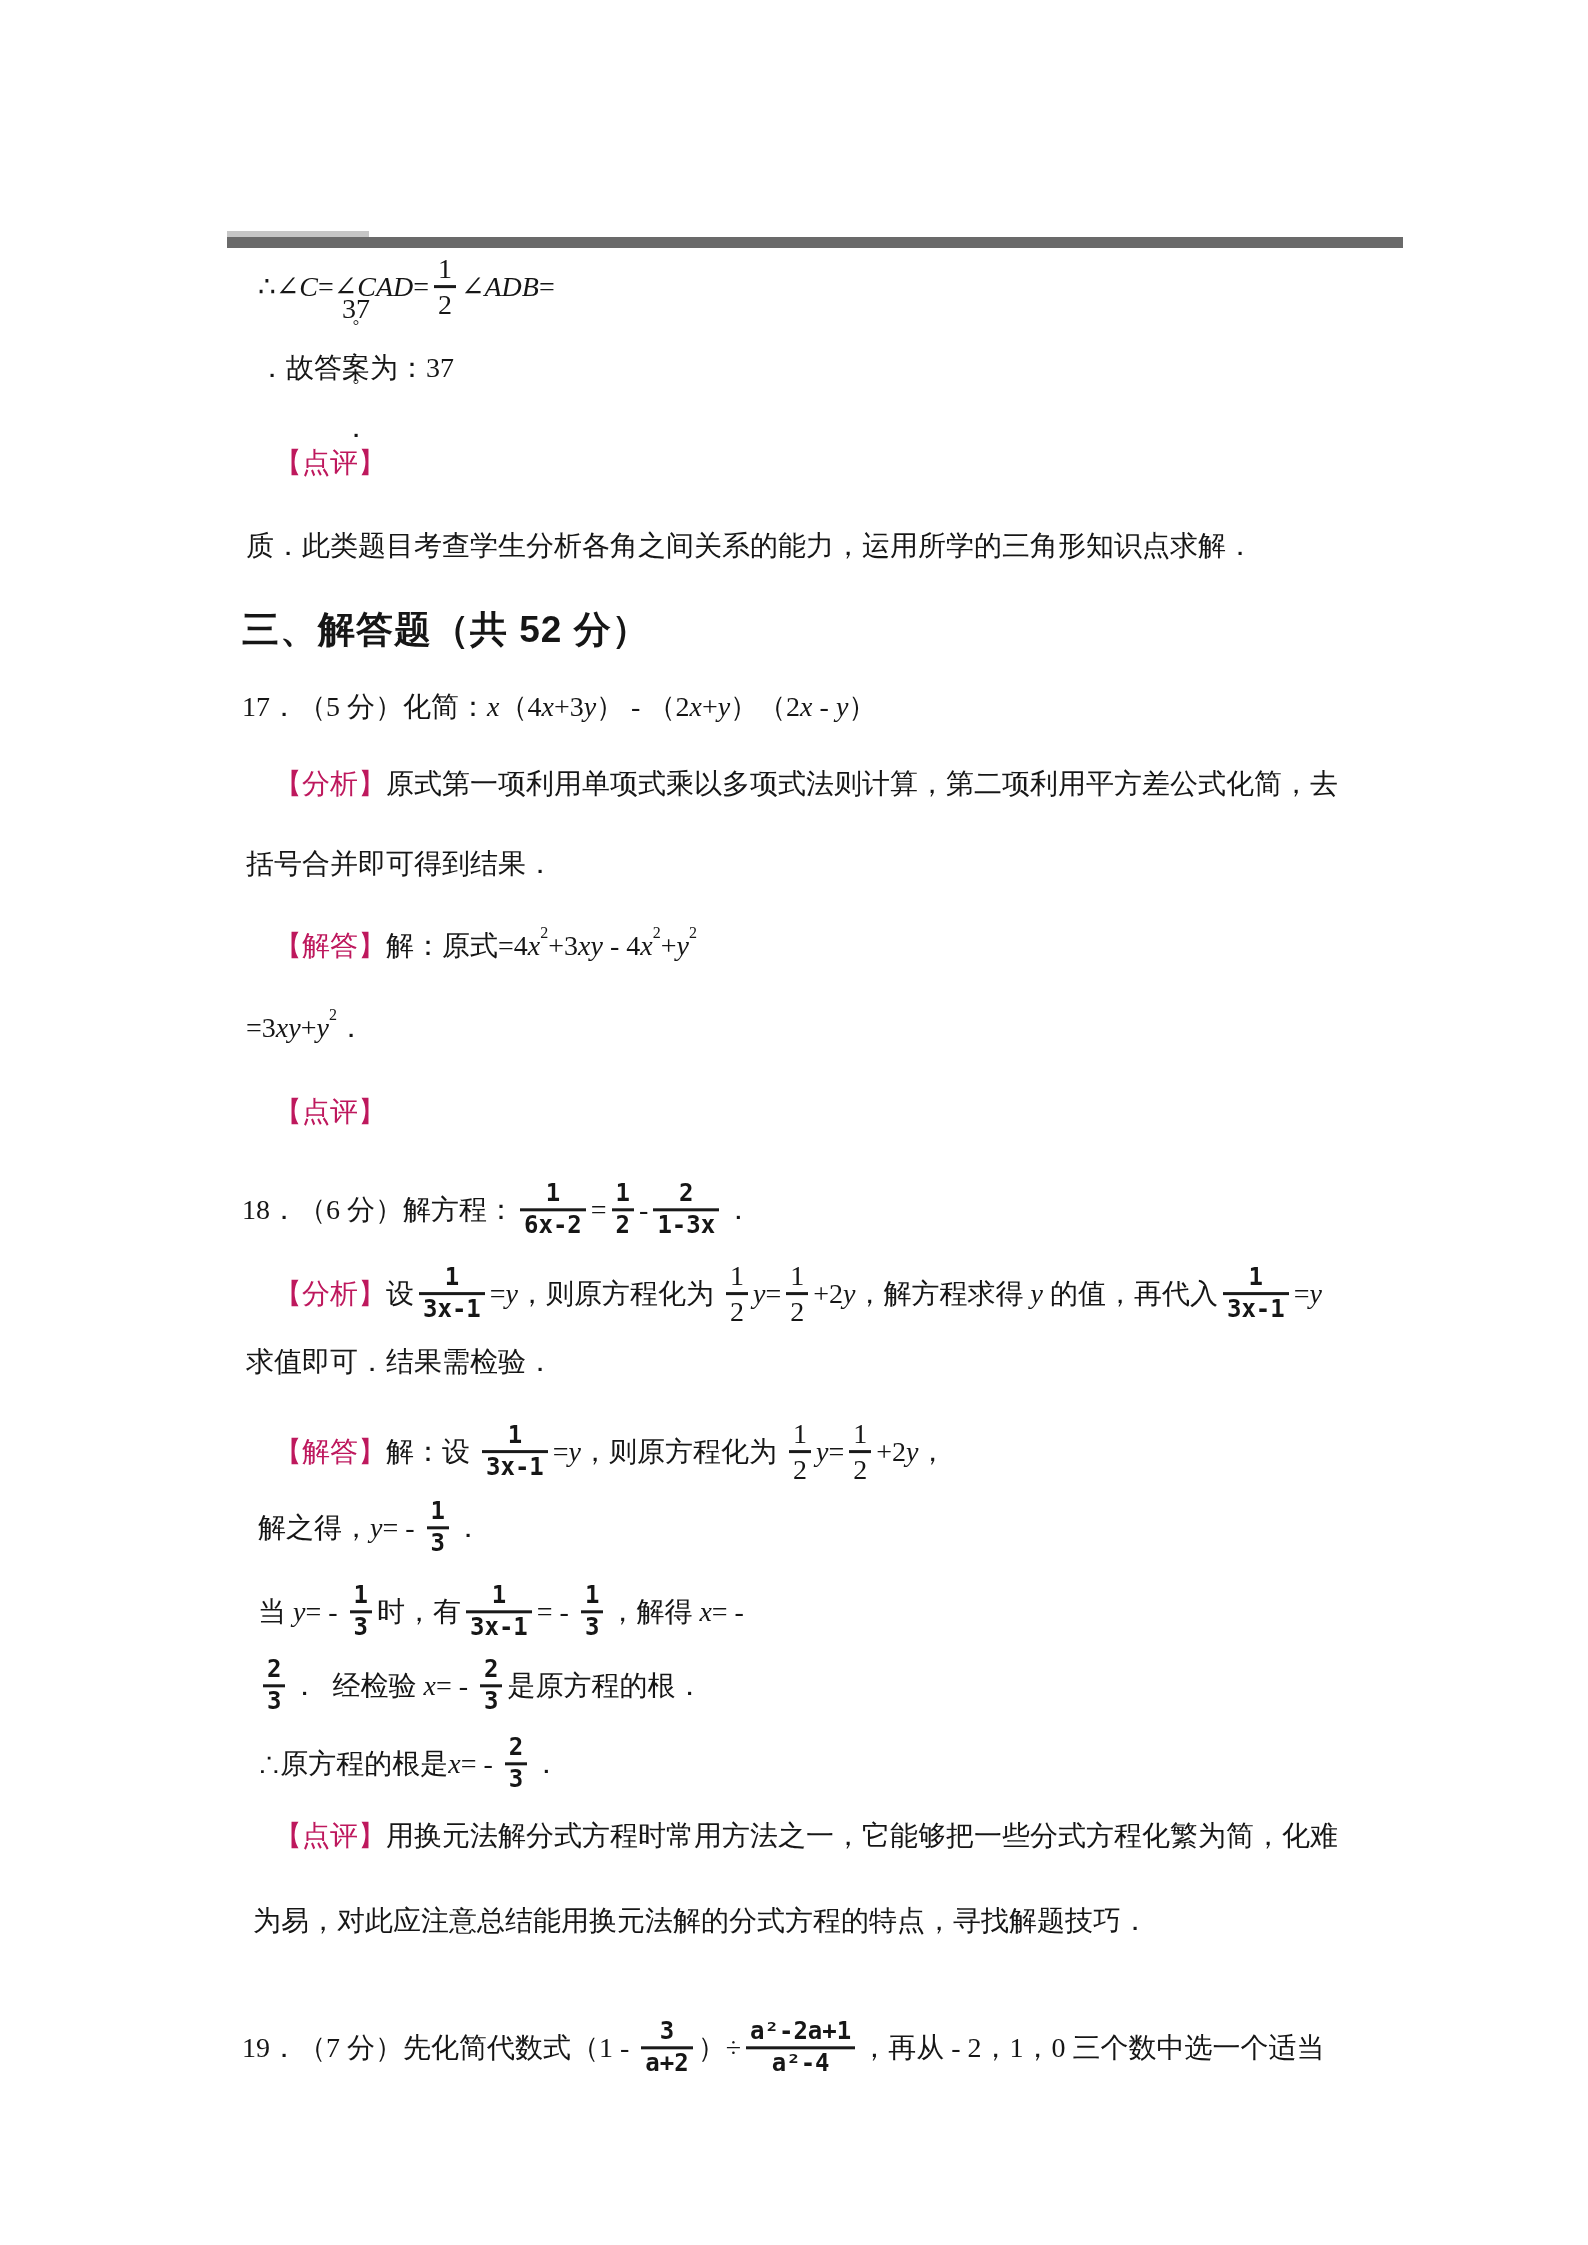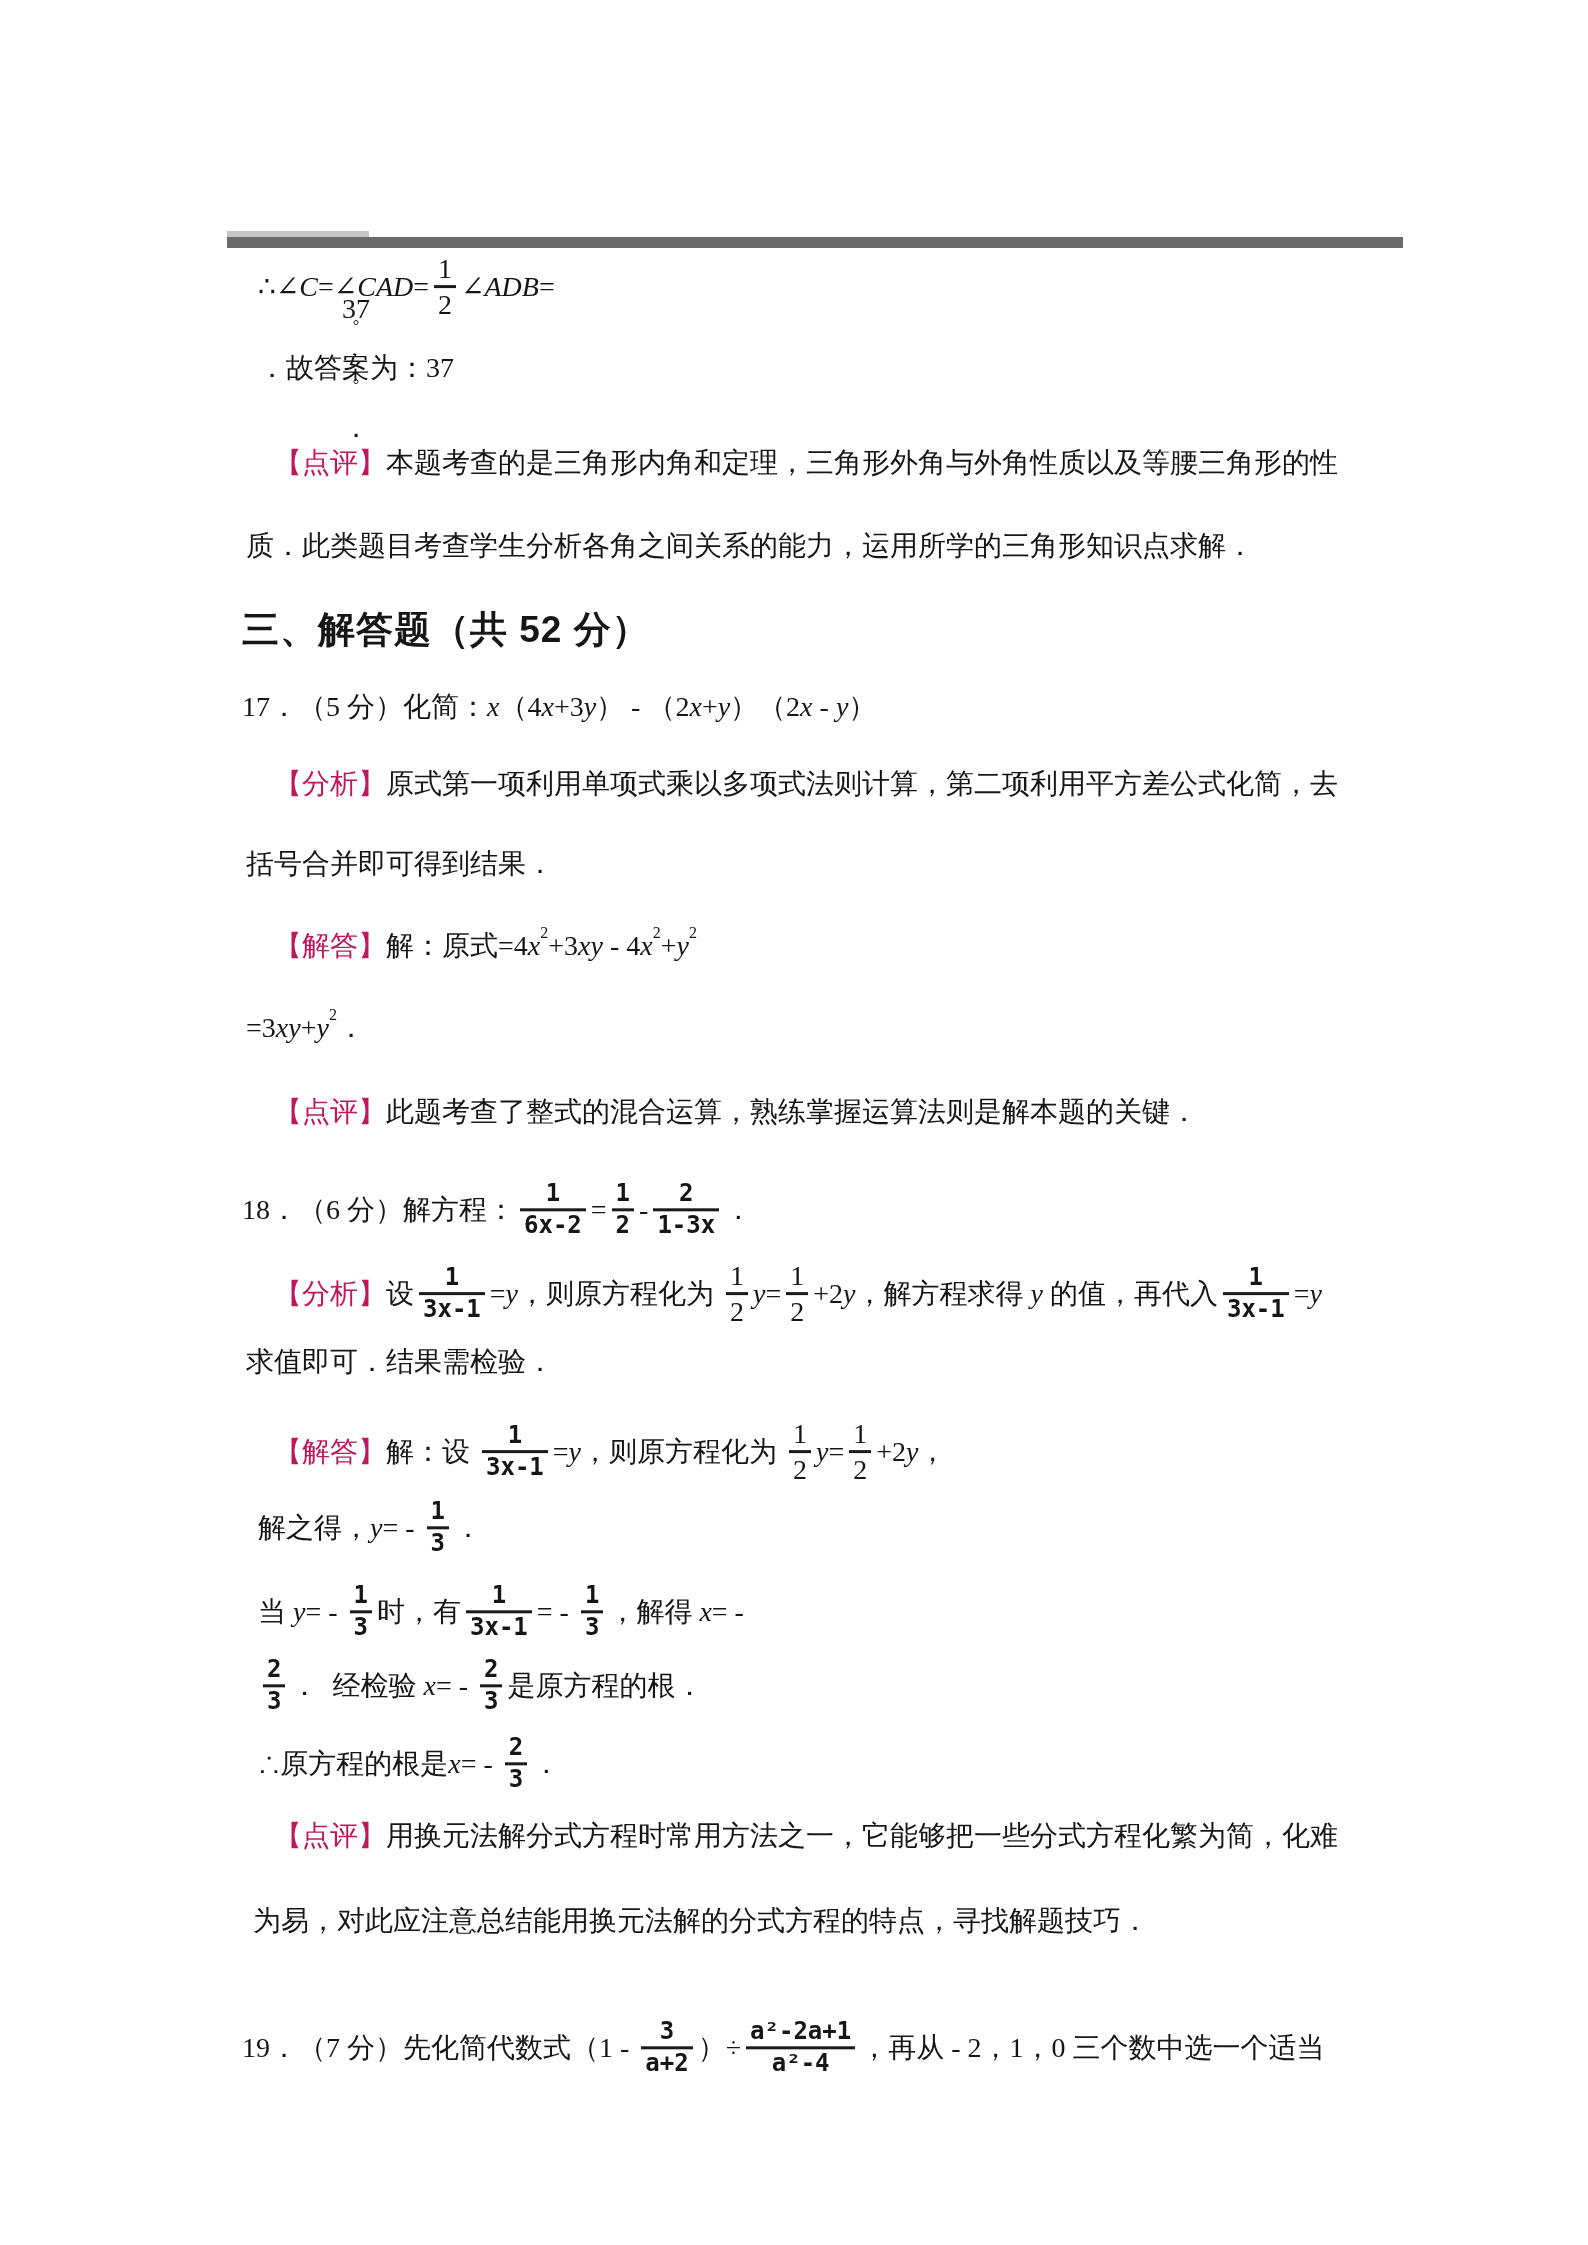--- a/index.html
+++ b/index.html
@@ -35,29 +35,29 @@
 </style>
 </head>
 <body>
 
 <div class="page">
   <div class="bar-light"></div>
   <div class="bar-dark"></div>
   <div id="lines">
       <div class="line" style="left: 258px; top: 287px;"><span class="txt">∴∠</span><span class="var">C</span><span class="txt">=∠</span><span class="var">CAD</span><span class="txt">=</span><span class="frac serif"><span class="num">1</span><span class="fbar"></span><span class="den">2</span></span><span class="txt">∠</span><span class="var">ADB</span><span class="txt">=</span></div>
       <div class="line" style="left: 258px; top: 368px; flex-direction: column;"><span class="txt">37</span><span class="sup">°</span><span class="txt">．故答案为：37</span><span class="sup">°</span><span class="txt">．</span></div>
-      <div class="line" style="left: 274px; top: 463px;"><span class="tag">【点评】</span><span class="txt">本题考查的是三角形内角和定理，三角形外角与外角性质以及等腰三角形的性</span></div>
+      <div class="line" style="left: 274px; top: 463px;"><span class="tag">【点评】</span></div>
       <div class="line" style="left: 246px; top: 546px;"><span class="txt">质．此类题目考查学生分析各角之间关系的能力，运用所学的三角形知识点求解．</span></div>
       <div class="line" style="left: 242px; top: 630px;"><span class="bold">三、解答题（共 52 分）</span></div>
       <div class="line" style="left: 242px; top: 707px;"><span class="txt">17．（5 分）化简：</span><span class="var">x</span><span class="txt">（4</span><span class="var">x</span><span class="txt">+3</span><span class="var">y</span><span class="txt">） - （2</span><span class="var">x</span><span class="txt">+</span><span class="var">y</span><span class="txt">）（2</span><span class="var">x</span><span class="txt"> - </span><span class="var">y</span><span class="txt">）</span></div>
       <div class="line" style="left: 274px; top: 784px;"><span class="tag">【分析】</span><span class="txt">原式第一项利用单项式乘以多项式法则计算，第二项利用平方差公式化简，去</span></div>
       <div class="line" style="left: 246px; top: 864px;"><span class="txt">括号合并即可得到结果．</span></div>
       <div class="line" style="left: 274px; top: 946px;"><span class="tag">【解答】</span><span class="txt">解：原式=4</span><span class="var">x</span><span class="sup">2</span><span class="txt">+3</span><span class="var">xy</span><span class="txt"> - 4</span><span class="var">x</span><span class="sup">2</span><span class="txt">+</span><span class="var">y</span><span class="sup">2</span></div>
       <div class="line" style="left: 246px; top: 1028px;"><span class="txt">=3</span><span class="var">xy</span><span class="txt">+</span><span class="var">y</span><span class="sup">2</span><span class="txt">．</span></div>
-      <div class="line" style="left: 274px; top: 1112px;"><span class="tag">【点评】</span><span class="txt">此题考查了整式的混合运算，熟练掌握运算法则是解本题的关键．</span></div>
+      <div class="line" style="left: 274px; top: 1112px;"><span class="tag">【点评】</span></div>
       <div class="line" style="left: 242px; top: 1210px;"><span class="txt">18．（6 分）解方程：</span><span class="frac mono"><span class="num">1</span><span class="fbar"></span><span class="den">6x-2</span></span><span class="txt">=</span><span class="frac mono"><span class="num">1</span><span class="fbar"></span><span class="den">2</span></span><span class="txt">-</span><span class="frac mono"><span class="num">2</span><span class="fbar"></span><span class="den">1-3x</span></span><span class="txt">．</span></div>
       <div class="line" style="left: 274px; top: 1294px;"><span class="tag">【分析】</span><span class="txt">设</span><span class="frac mono"><span class="num">1</span><span class="fbar"></span><span class="den">3x-1</span></span><span class="txt">=</span><span class="var">y</span><span class="txt">，则原方程化为 </span><span class="frac serif"><span class="num">1</span><span class="fbar"></span><span class="den">2</span></span><span class="var">y</span><span class="txt">=</span><span class="frac serif"><span class="num">1</span><span class="fbar"></span><span class="den">2</span></span><span class="txt">+2</span><span class="var">y</span><span class="txt">，解方程求得 </span><span class="var">y</span><span class="txt"> 的值，再代入</span><span class="frac mono"><span class="num">1</span><span class="fbar"></span><span class="den">3x-1</span></span><span class="txt">=</span><span class="var">y</span></div>
       <div class="line" style="left: 246px; top: 1362px;"><span class="txt">求值即可．结果需检验．</span></div>
       <div class="line" style="left: 274px; top: 1452px;"><span class="tag">【解答】</span><span class="txt">解：设 </span><span class="frac mono"><span class="num">1</span><span class="fbar"></span><span class="den">3x-1</span></span><span class="txt">=</span><span class="var">y</span><span class="txt">，则原方程化为 </span><span class="frac serif"><span class="num">1</span><span class="fbar"></span><span class="den">2</span></span><span class="var">y</span><span class="txt">=</span><span class="frac serif"><span class="num">1</span><span class="fbar"></span><span class="den">2</span></span><span class="txt">+2</span><span class="var">y</span><span class="txt">，</span></div>
       <div class="line" style="left: 258px; top: 1528px;"><span class="txt">解之得，</span><span class="var">y</span><span class="txt">= - </span><span class="frac mono"><span class="num">1</span><span class="fbar"></span><span class="den">3</span></span><span class="txt">．</span></div>
       <div class="line" style="left: 258px; top: 1612px;"><span class="txt">当 </span><span class="var">y</span><span class="txt">= - </span><span class="frac mono"><span class="num">1</span><span class="fbar"></span><span class="den">3</span></span><span class="txt">时，有</span><span class="frac mono"><span class="num">1</span><span class="fbar"></span><span class="den">3x-1</span></span><span class="txt">= - </span><span class="frac mono"><span class="num">1</span><span class="fbar"></span><span class="den">3</span></span><span class="txt">，解得 </span><span class="var">x</span><span class="txt">= - </span></div>
       <div class="line" style="left: 258px; top: 1686px;"><span class="frac mono"><span class="num">2</span><span class="fbar"></span><span class="den">3</span></span><span class="txt">．  经检验 </span><span class="var">x</span><span class="txt">= - </span><span class="frac mono"><span class="num">2</span><span class="fbar"></span><span class="den">3</span></span><span class="txt">是原方程的根．</span></div>
       <div class="line" style="left: 258px; top: 1764px;"><span class="txt">∴原方程的根是</span><span class="var">x</span><span class="txt">= - </span><span class="frac mono"><span class="num">2</span><span class="fbar"></span><span class="den">3</span></span><span class="txt">．</span></div>
       <div class="line" style="left: 274px; top: 1836px;"><span class="tag">【点评】</span><span class="txt">用换元法解分式方程时常用方法之一，它能够把一些分式方程化繁为简，化难</span></div>
       <div class="line" style="left: 253px; top: 1921px;"><span class="txt">为易，对此应注意总结能用换元法解的分式方程的特点，寻找解题技巧．</span></div>

